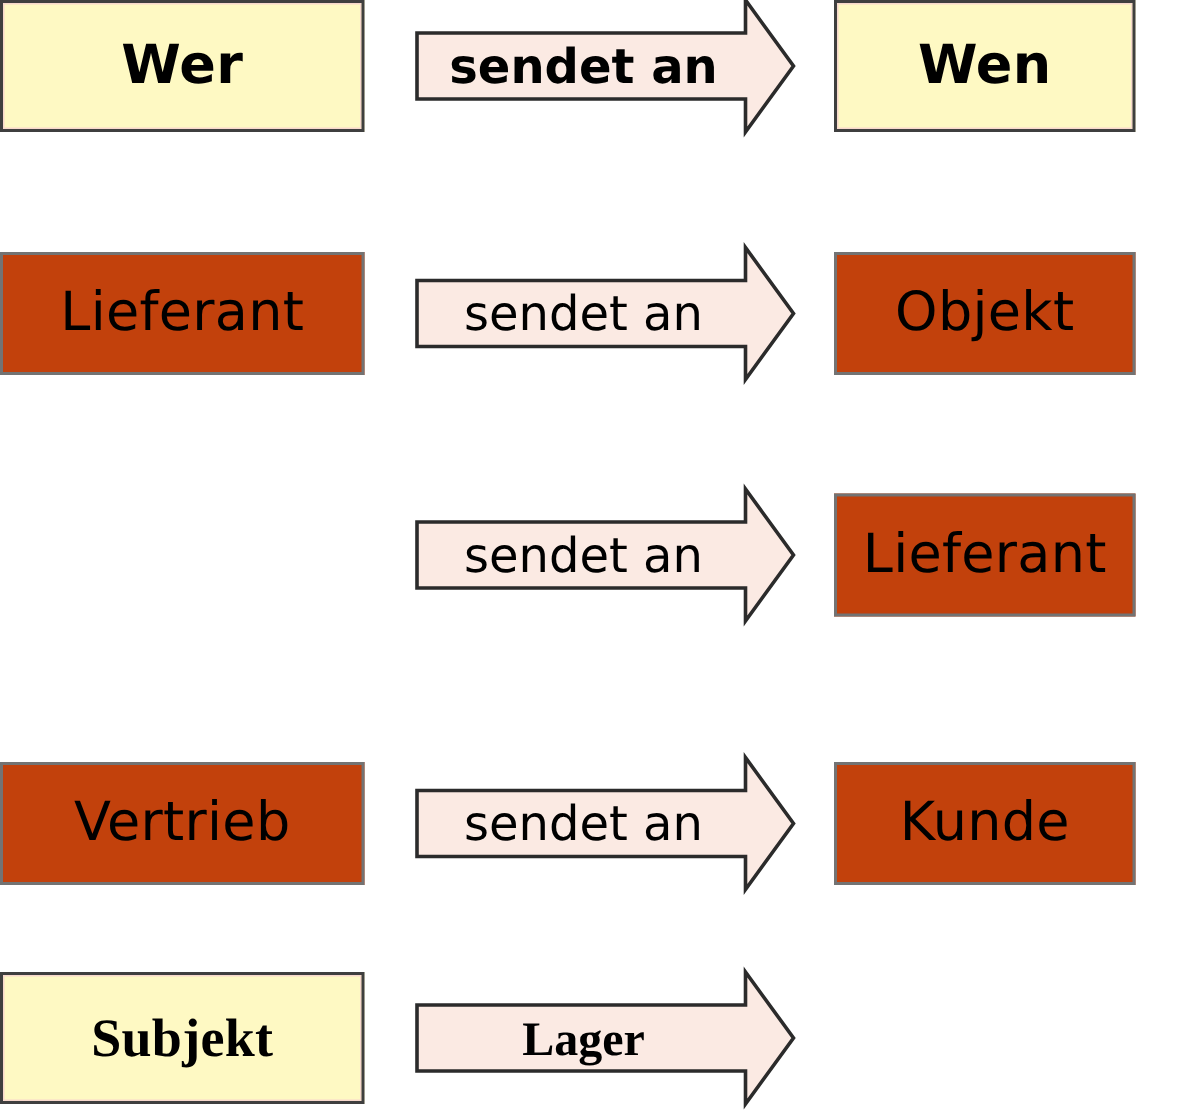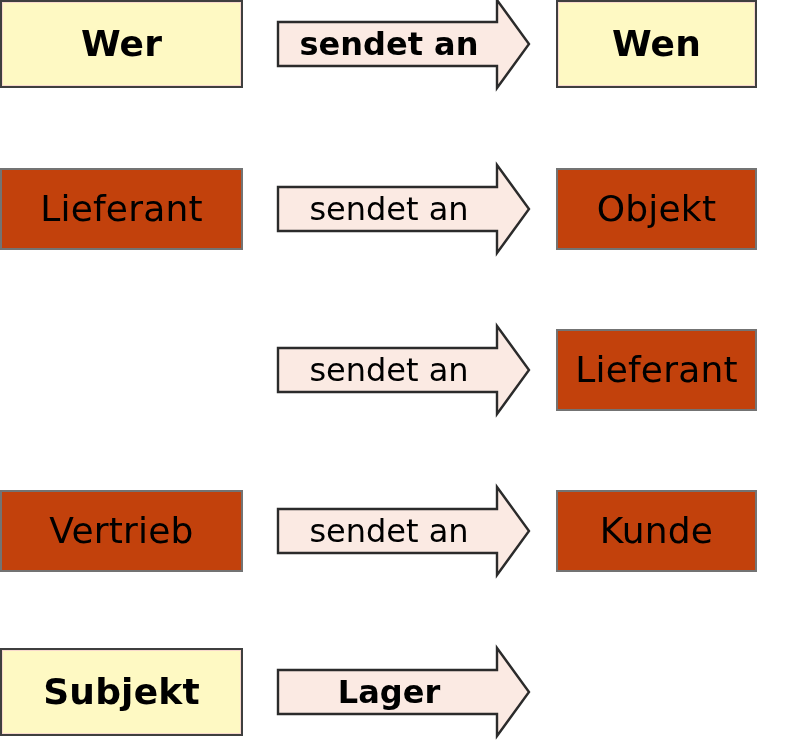--- a/index.html
+++ b/index.html
@@ -132,38 +132,38 @@
       </svg>
       <div class="arrow-label reg">
         <span>sendet an</span>
       </div>
     </div>
     <div class="box right plain">
       <span class="box-label">Lieferant</span>
     </div>
   </div>
 
-  <div class="row" style="top:483px;">
+  <div class="row" style="top:501px;">
     <div class="box left plain">
       <span class="box-label">Vertrieb</span>
     </div>
     <div class="arrow-wrap">
       <svg width="256" height="96" viewBox="0 0 256 96" xmlns="http://www.w3.org/2000/svg">
         <polygon points="2,26 221,26 221,4 253,48 221,92 221,70 2,70" fill="#fbeae3" stroke="#2b2b2b" stroke-width="2.4" stroke-linejoin="miter"></polygon>
       </svg>
       <div class="arrow-label reg">
         <span>sendet an</span>
       </div>
     </div>
     <div class="box right plain">
       <span class="box-label">Kunde</span>
     </div>
   </div>
 
-  <div class="row" style="top:644px;">
+  <div class="row" style="top:644px;font-family:Liberation Serif, serif;">
     <div class="box left accent">
       <span class="box-label">Subjekt</span>
     </div>
     <div class="arrow-wrap">
       <svg width="256" height="96" viewBox="0 0 256 96" xmlns="http://www.w3.org/2000/svg">
         <polygon points="2,26 221,26 221,4 253,48 221,92 221,70 2,70" fill="#fbeae3" stroke="#2b2b2b" stroke-width="2.4" stroke-linejoin="miter"></polygon>
       </svg>
       <div class="arrow-label bold">
         <span>Lager</span>
       </div>

